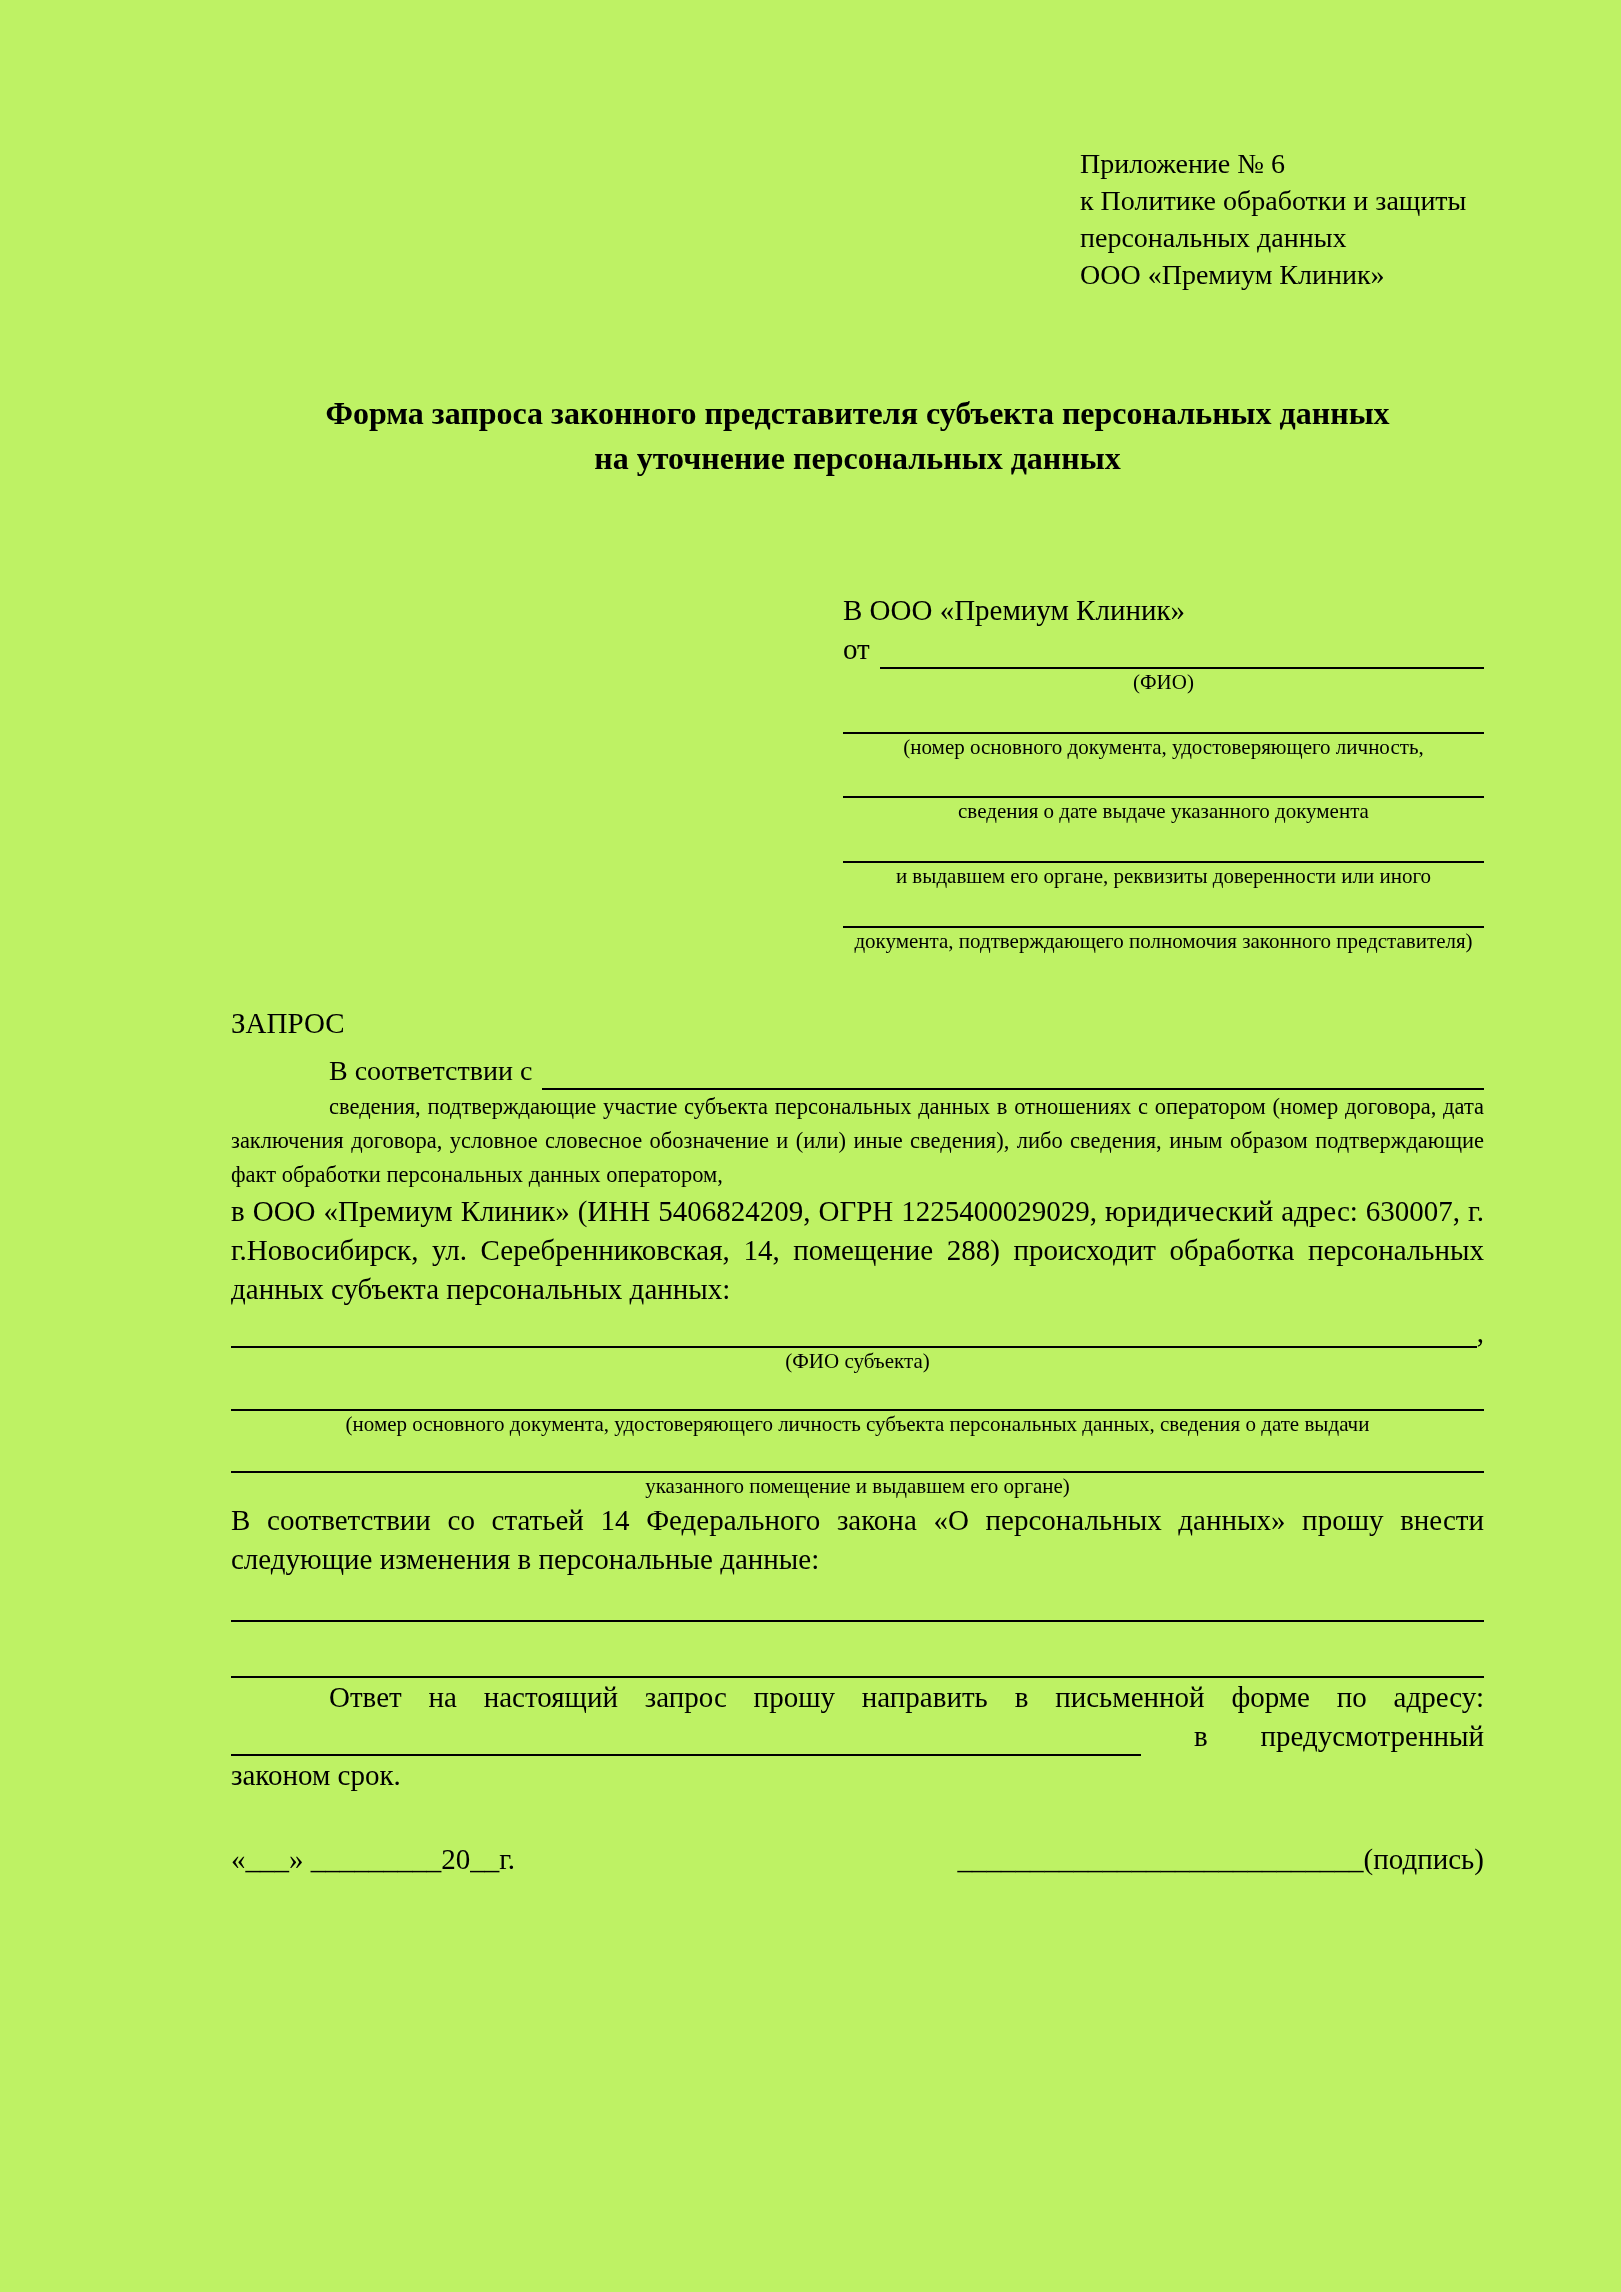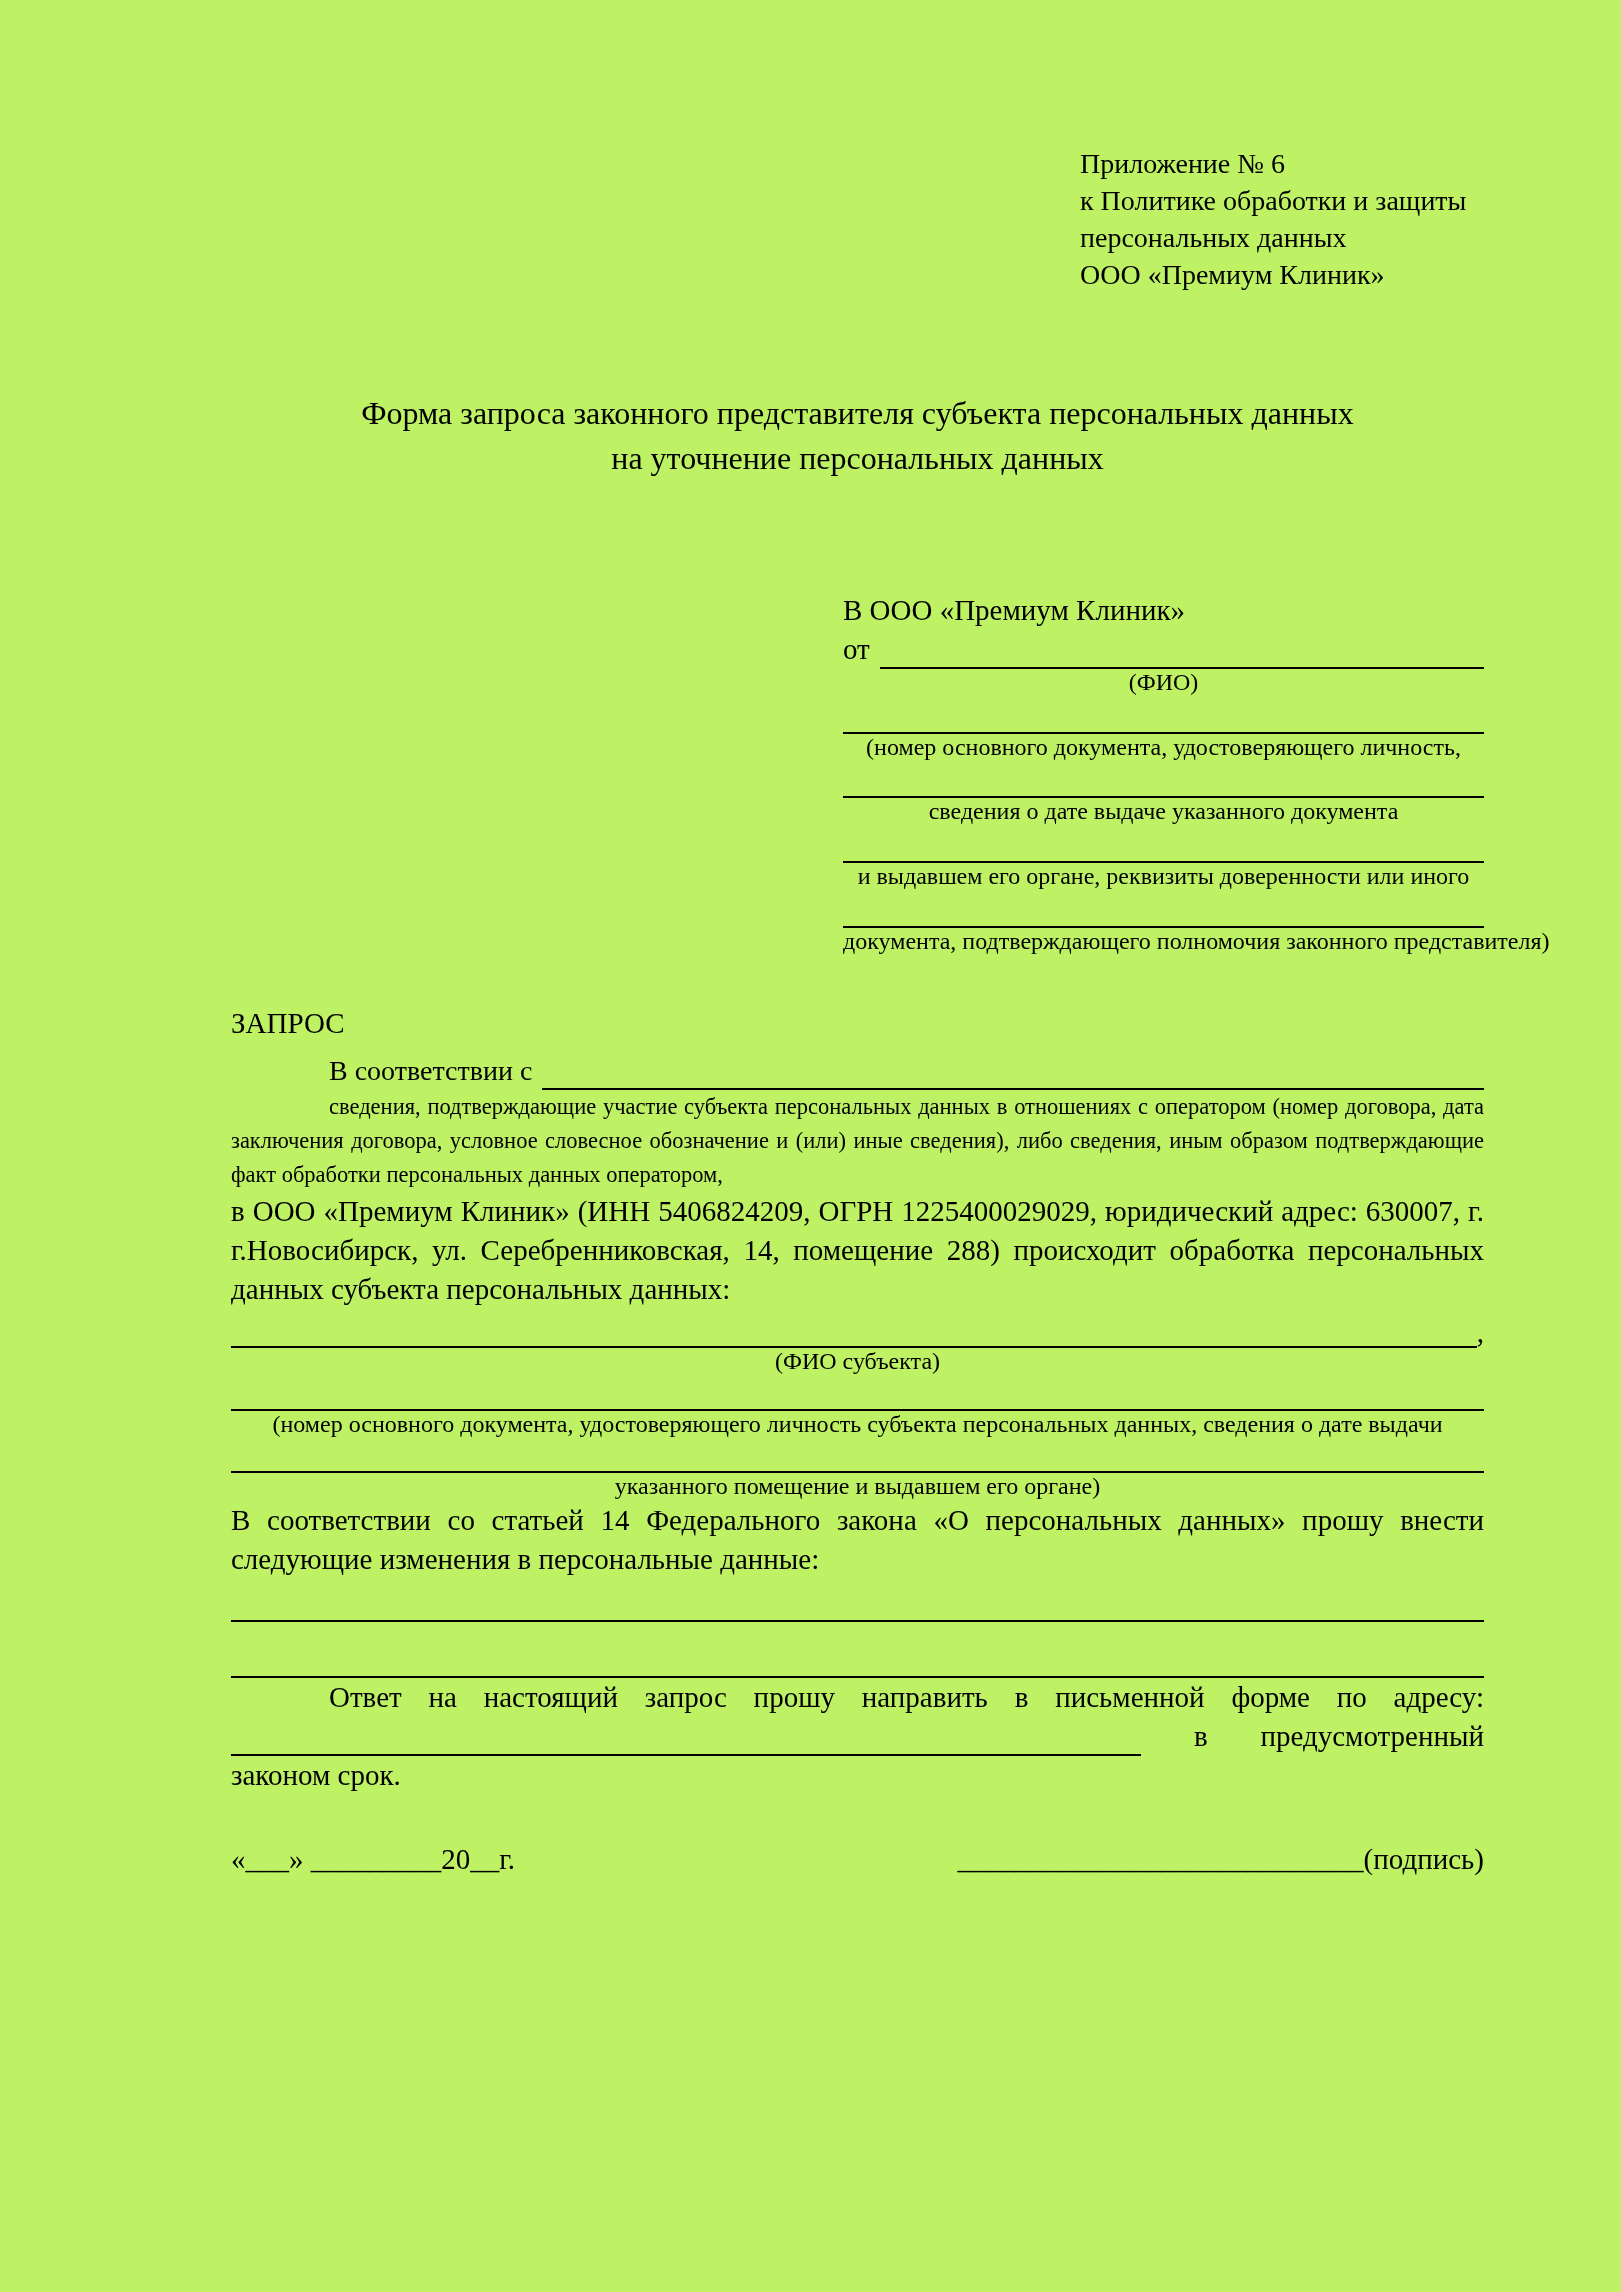--- a/index.html
+++ b/index.html
@@ -19,37 +19,37 @@
   .appendix {
     margin-left: 849px;
     font-size: 28px;
     line-height: 37px;
     white-space: nowrap;
   }
   
   .doc-title {
     margin-top: 98px;
     text-align: center;
-    font-weight: normal;
+    font-weight: bold;
     font-size: 32px;
     line-height: 45px;
   }
   
   .addressee {
     margin-top: 110px;
     margin-left: 612px;
     width: 641px;
     font-size: 29px;
     line-height: 39px;
   }
   .from-row { display: flex; align-items: flex-end; height: 39px; }
   .from-row .lbl { white-space: nowrap; }
   .fill { flex: 1; border-bottom: 2.9px solid #000; margin-left: 9.8px; }
   .cap {
-    font-size: 24px;
+    font-size: 21px;
     line-height: 27.4px;
     text-align: center;
     white-space: nowrap;
   }
   .fgroup { margin-top: 11.8px; }
   .fline { height: 25.5px; border-bottom: 2.9px solid #000; }
   
   .zapros {
     margin-top: 49px;
     text-align: left;

